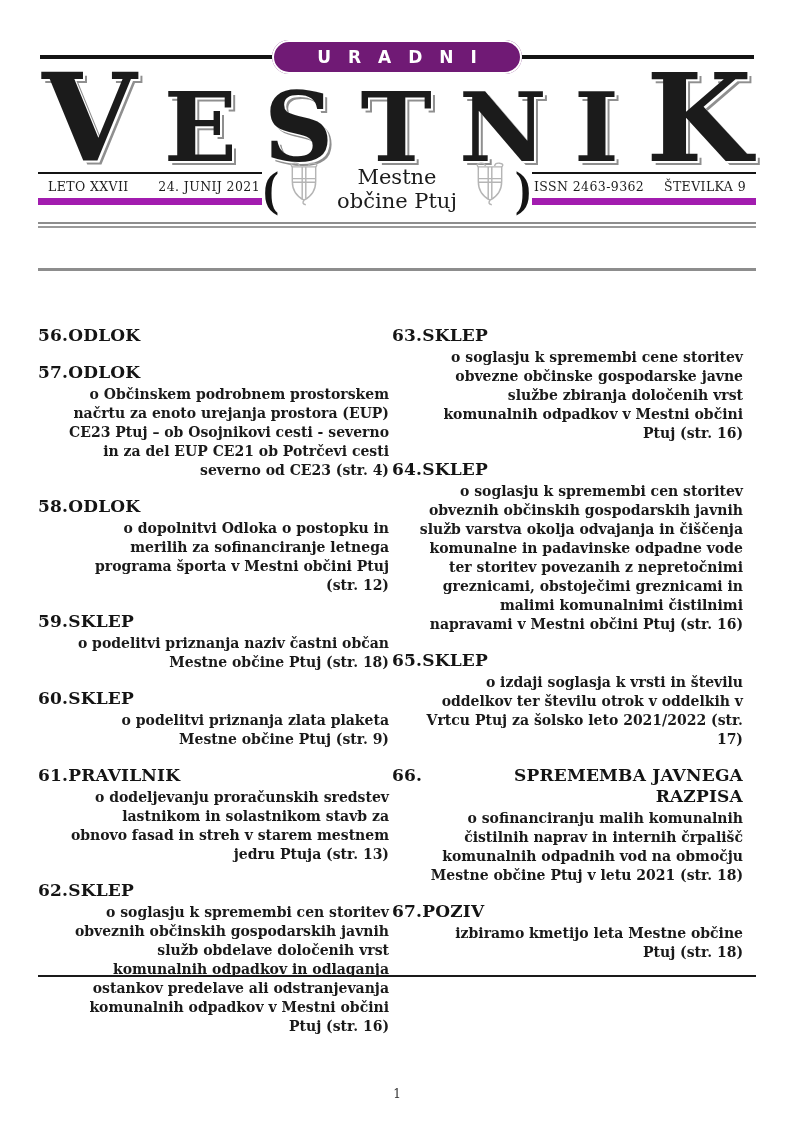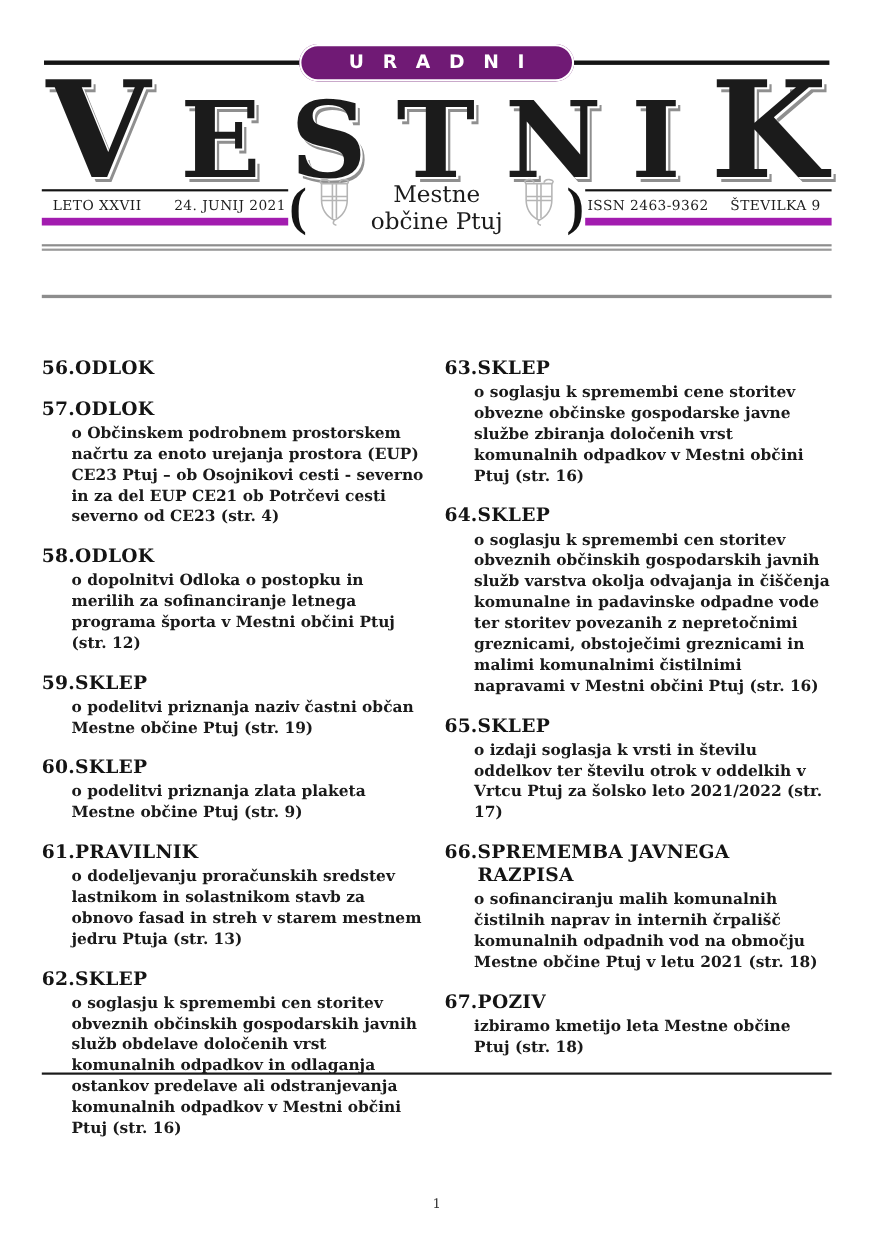--- a/index.html
+++ b/index.html
@@ -69,21 +69,21 @@
 
   
   .rule-double {
     margin: 17px 38px 0; height: 2px;
     border-top: 2px solid #8d8d8d; border-bottom: 2px solid #9a9a9a;
   }
   .rule-single { margin: 40px 38px 0; height: 3px; background: #8d8d8d; }
   .bottom-rule { position: absolute; left: 38px; right: 38px; top: 975px; height: 2px; background: #1a1a1a; }
 
   
-  .toc { margin: 54px 38px 0; display: flex; gap: 15px; }
+  .toc { margin: 54px 38px 0; display: flex; gap: 3px; text-align: right; }
   .toc-col { width: 351px; flex: 0 0 auto; }
   .toc-item { margin-bottom: 16px; }
   .toc-heading {
     font-weight: bold; font-size: 17px; line-height: 21px;
     letter-spacing: 0.2px; color: #141414; margin-bottom: 2px;
     display: flex;
   }
   .toc-heading .num { flex: 0 0 27px; }
   .toc-body {
     padding-left: 27px;
@@ -183,21 +183,21 @@
           <span>ODLOK</span>
         </div>
         <div class="toc-body">o dopolnitvi Odloka o postopku in merilih za sofinanciranje letnega programa športa v Mestni občini Ptuj (str. 12)</div>
       </div>
 
       <div class="toc-item">
         <div class="toc-heading">
           <span class="num">59.</span>
           <span>SKLEP</span>
         </div>
-        <div class="toc-body">o podelitvi priznanja naziv častni občan Mestne občine Ptuj (str. 19)</div>
+        <div class="toc-body">o podelitvi priznanja naziv častni občan Mestne občine Ptuj (str. 18)</div>
       </div>
 
       <div class="toc-item">
         <div class="toc-heading">
           <span class="num">60.</span>
           <span>SKLEP</span>
         </div>
         <div class="toc-body">o podelitvi priznanja zlata plaketa Mestne občine Ptuj (str. 9)</div>
       </div>
 

